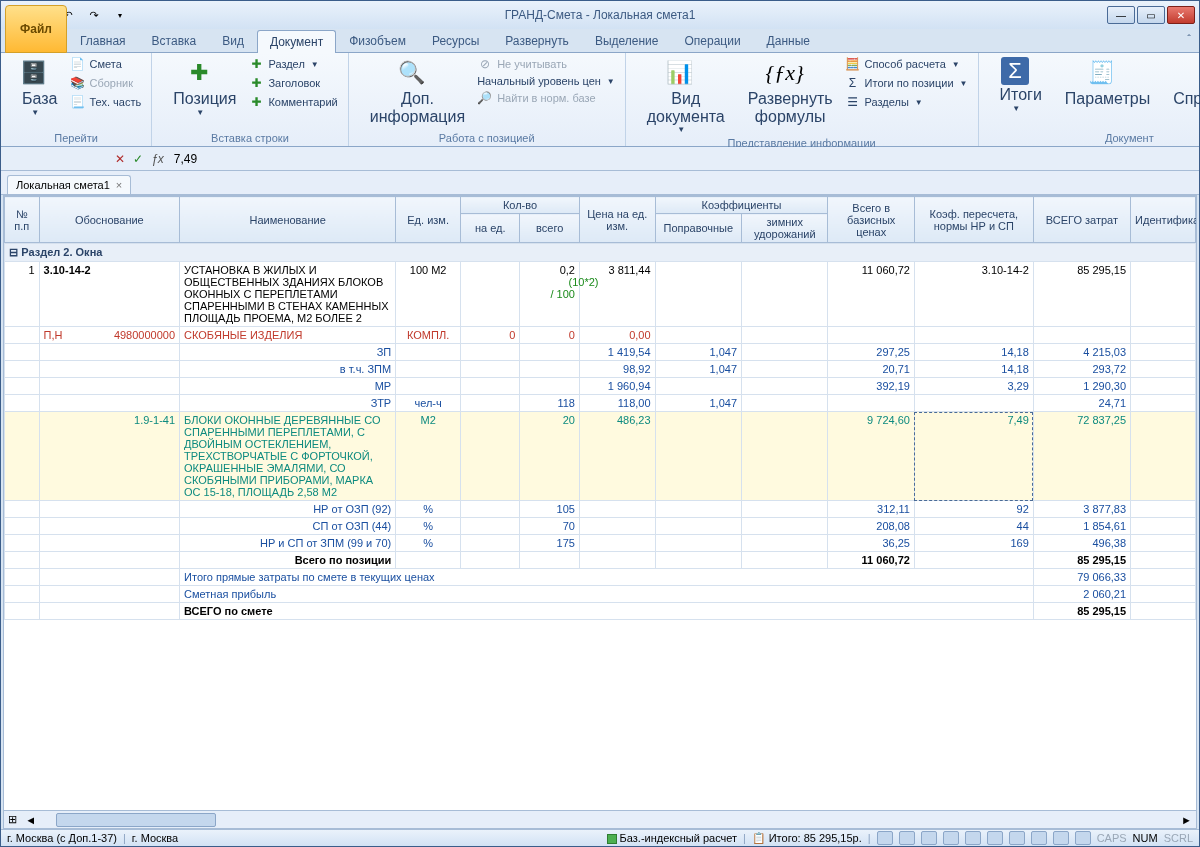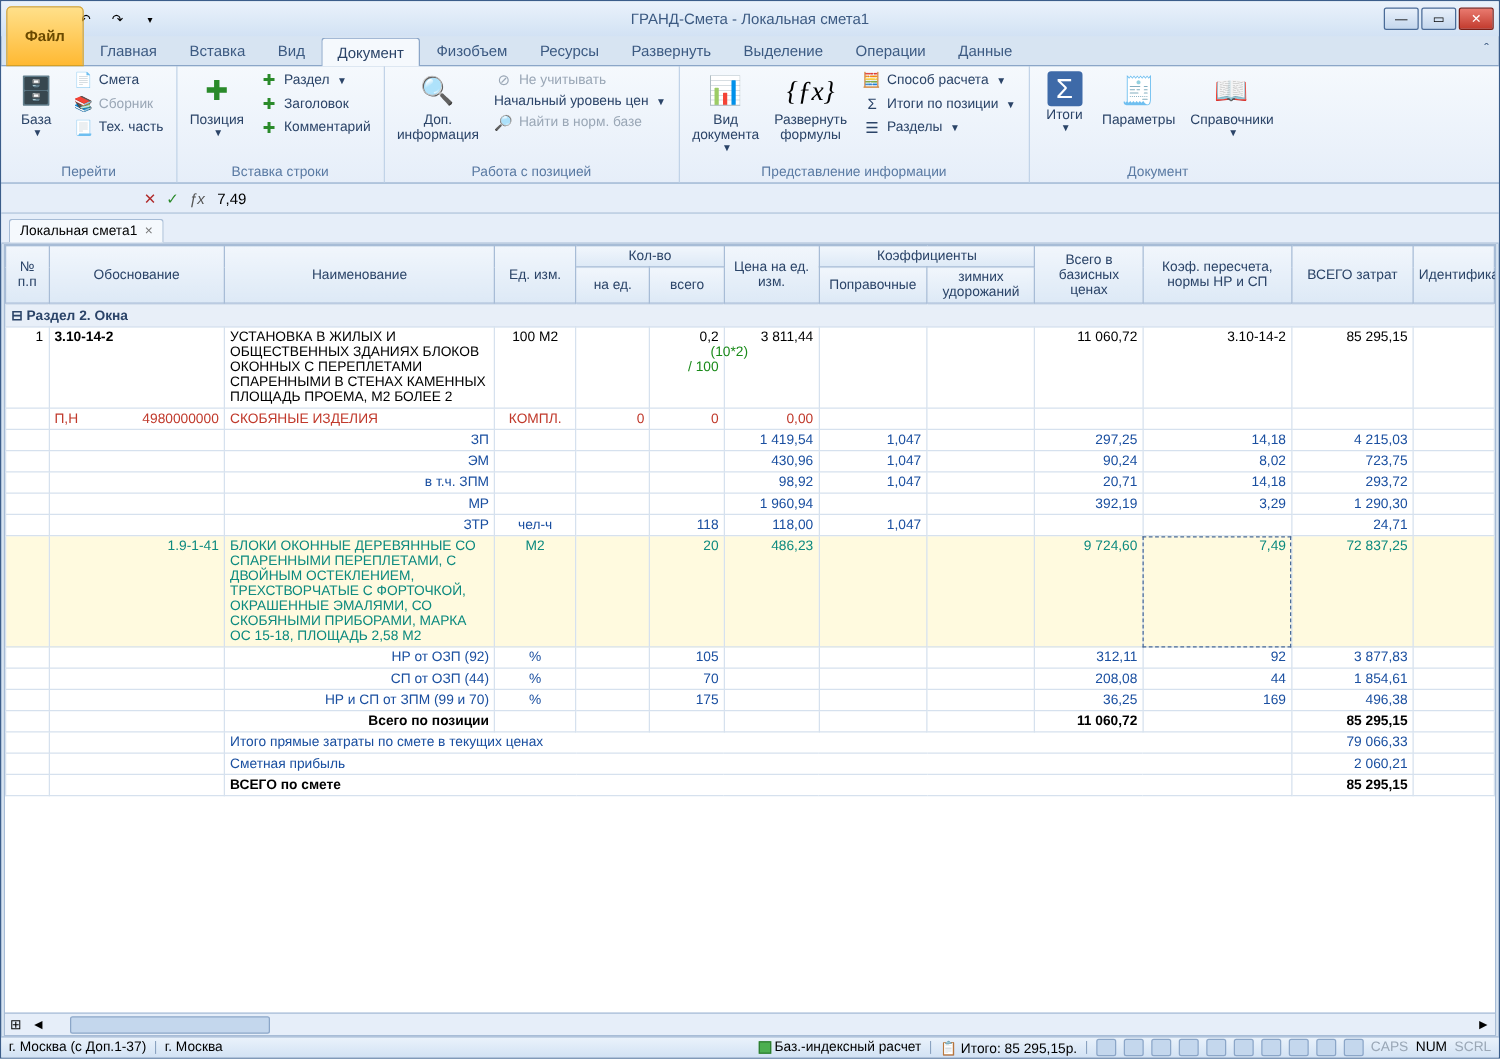--- a/index.html
+++ b/index.html
@@ -22,21 +22,21 @@
 .rtab.active { background: #f5f9fd; border-color: #8ba6c8; position: relative; top: 1px; color: #2b4468; }
 .ribbon-help { position: absolute; right: 8px; top: 4px; color: #3c5a82; }
 
 
 .ribbon { height: 94px; background: linear-gradient(#f5f9fd,#e6eef9); border-bottom: 1px solid #8ba6c8; display: flex; }
 .rgroup { border-right: 1px solid #c1d3e8; padding: 2px 6px 0 6px; display: flex; flex-direction: column; }
 .rgroup-body { flex: 1; display: flex; align-items: flex-start; gap: 4px; }
 .rgroup-title { text-align: center; color: #5a7aa3; font-size: 11px; padding: 1px 0 2px 0; }
 .big-btn { display: flex; flex-direction: column; align-items: center; justify-content: flex-start; padding: 2px 4px; min-width: 44px; border-radius: 3px; }
 .big-btn .icon { width: 32px; height: 32px; display: flex; align-items: center; justify-content: center; font-size: 22px; }
-.big-btn .lbl { font-size: 11px; color: #2b4468; text-align: center; line-height: 1.1; margin-top: 1px; }
+.big-btn .lbl { font-size: 16px; color: #2b4468; text-align: center; line-height: 1.1; margin-top: 1px; margin-left: 11px; }
 .stack { display: flex; flex-direction: column; gap: 1px; }
 .small-btn { display: flex; align-items: center; gap: 4px; padding: 1px 4px; border-radius: 3px; font-size: 11px; color: #2b4468; white-space: nowrap; }
 .small-btn.disabled { color: #9aa7b6; }
 .small-btn .sicon { width: 16px; height: 16px; display: inline-flex; align-items: center; justify-content: center; font-size: 12px; }
 .dd-arrow { font-size: 8px; color: #2b4468; margin-left: 2px; }
 
 
 .fbar { height: 24px; background: #e6eef9; border-bottom: 1px solid #a7bcd6; display: flex; align-items: center; padding: 0 6px; gap: 8px; font-size: 12px; }
 .fbar .cell-ref { width: 100px; }
 .fbar .fx { font-style: italic; color: #555; }
@@ -365,35 +365,20 @@
               <td class="blue num">1,047</td>
               <td></td>
               <td class="blue num">297,25</td>
               <td class="blue num">14,18</td>
               <td class="blue num">4 215,03</td>
               <td></td>
             </tr>
         <tr>
               <td></td>
               <td></td>
-              <td class="blue num">ЭМ</td>
-              <td></td>
-              <td></td>
-              <td></td>
-              <td class="blue num">430,96</td>
-              <td class="blue num">1,047</td>
-              <td></td>
-              <td class="blue num">90,24</td>
-              <td class="blue num">8,02</td>
-              <td class="blue num">723,75</td>
-              <td></td>
-            </tr>
-        <tr>
-              <td></td>
-              <td></td>
               <td class="blue num">в т.ч. ЗПМ</td>
               <td></td>
               <td></td>
               <td></td>
               <td class="blue num">98,92</td>
               <td class="blue num">1,047</td>
               <td></td>
               <td class="blue num">20,71</td>
               <td class="blue num">14,18</td>
               <td class="blue num">293,72</td>

